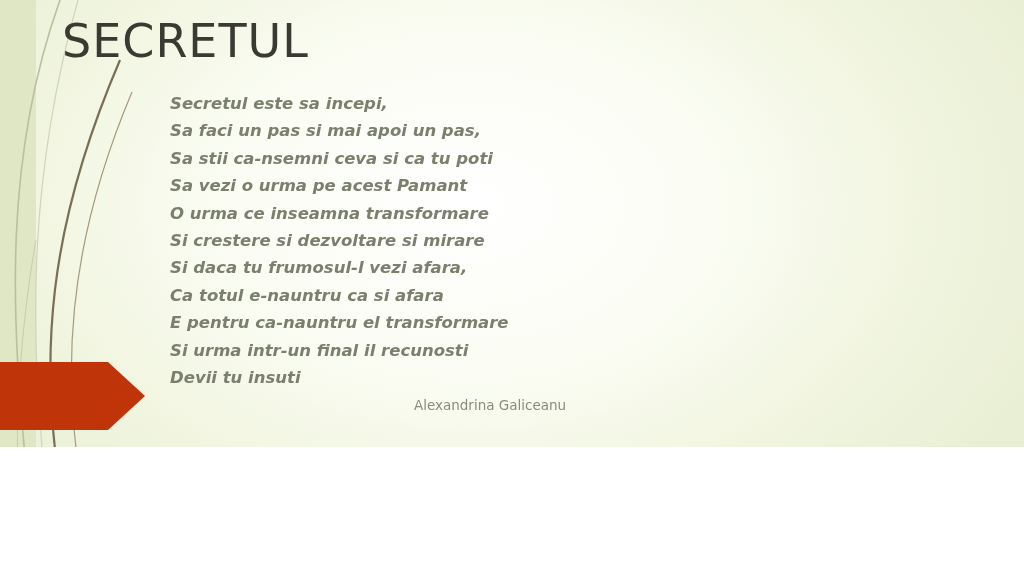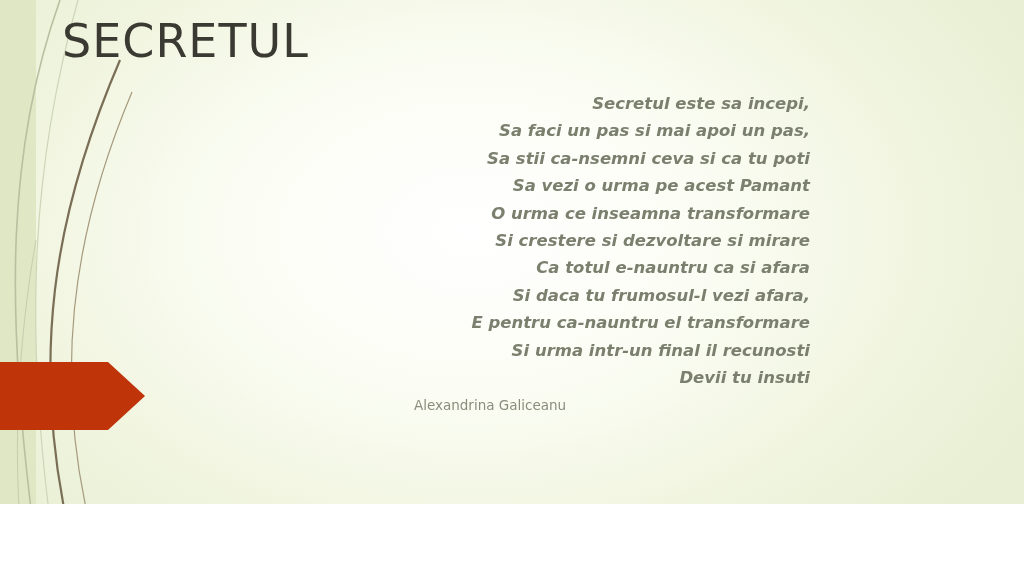--- a/index.html
+++ b/index.html
@@ -10,21 +10,21 @@
     width: 1024px;
     height: 576px;
     overflow: hidden;
     font-family: "Liberation Sans", sans-serif;
     background: #ffffff;
   }
 
   .slide {
     position: relative;
     width: 1024px;
-    height: 504px;
+    height: 447px;
     overflow: hidden;
     background:
       radial-gradient(ellipse 620px 420px at 46% 46%, #ffffff 0%, #fbfdf4 38%, #f2f6e2 68%, #e9efd4 100%);
   }
 
   
   .left-band {
     position: absolute;
     left: 0;
     top: 0;
@@ -72,21 +72,20 @@
   }
 
   .poem-line {
     font-family: "DejaVu Sans", sans-serif;
     font-weight: bold;
     font-style: italic;
     font-size: 16.5px;
     line-height: 27.4px;
     color: #7b7f6e;
     white-space: nowrap;
-    text-align: right;
   }
 
   .author {
     margin-top: 6px;
     font-family: "DejaVu Sans", sans-serif;
     font-size: 13.5px;
     font-style: normal;
     font-weight: normal;
     color: #8a8d7c;
     white-space: nowrap;
@@ -114,21 +113,21 @@
 
   <div class="title">SECRETUL</div>
 
   <div class="poem">
     <div class="poem-line">Secretul este sa incepi,</div>
     <div class="poem-line">Sa faci un pas si mai apoi un pas,</div>
     <div class="poem-line">Sa stii ca-nsemni ceva si ca tu poti</div>
     <div class="poem-line">Sa vezi o urma pe acest Pamant</div>
     <div class="poem-line">O urma ce inseamna transformare</div>
     <div class="poem-line">Si crestere si dezvoltare si mirare</div>
+    <div class="poem-line">Si daca tu frumosul-l vezi afara,</div>
     <div class="poem-line">Ca totul e-nauntru ca si afara</div>
-    <div class="poem-line">Si daca tu frumosul-l vezi afara,</div>
     <div class="poem-line">E pentru ca-nauntru el transformare</div>
     <div class="poem-line">Si urma intr-un final il recunosti</div>
     <div class="poem-line">Devii tu insuti</div>
     <div class="author">Alexandrina Galiceanu</div>
   </div>
 
 </div>
 
 </body></html>

